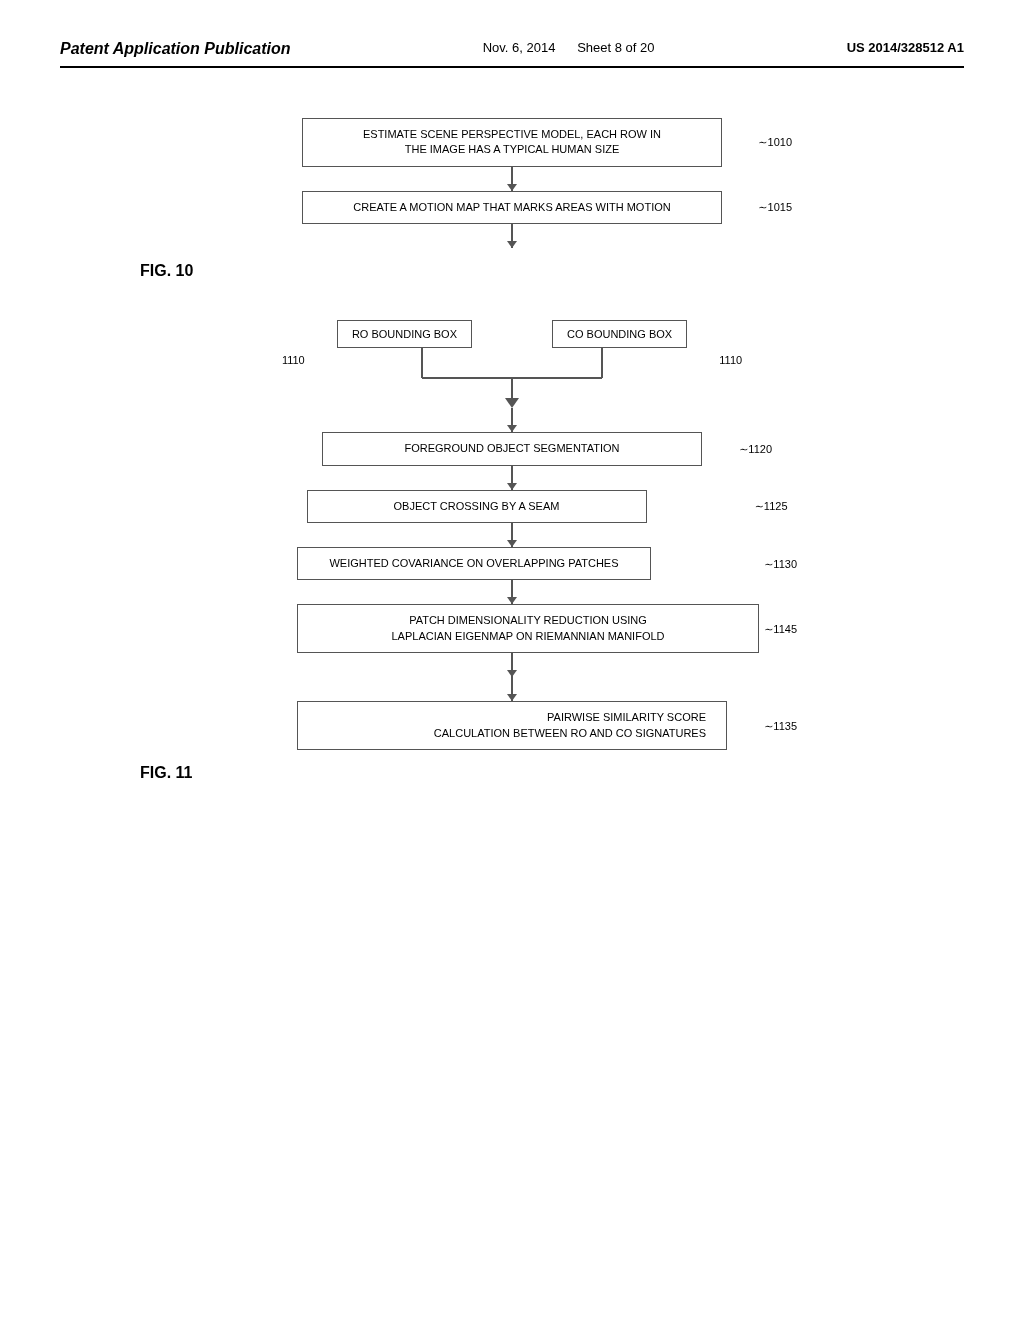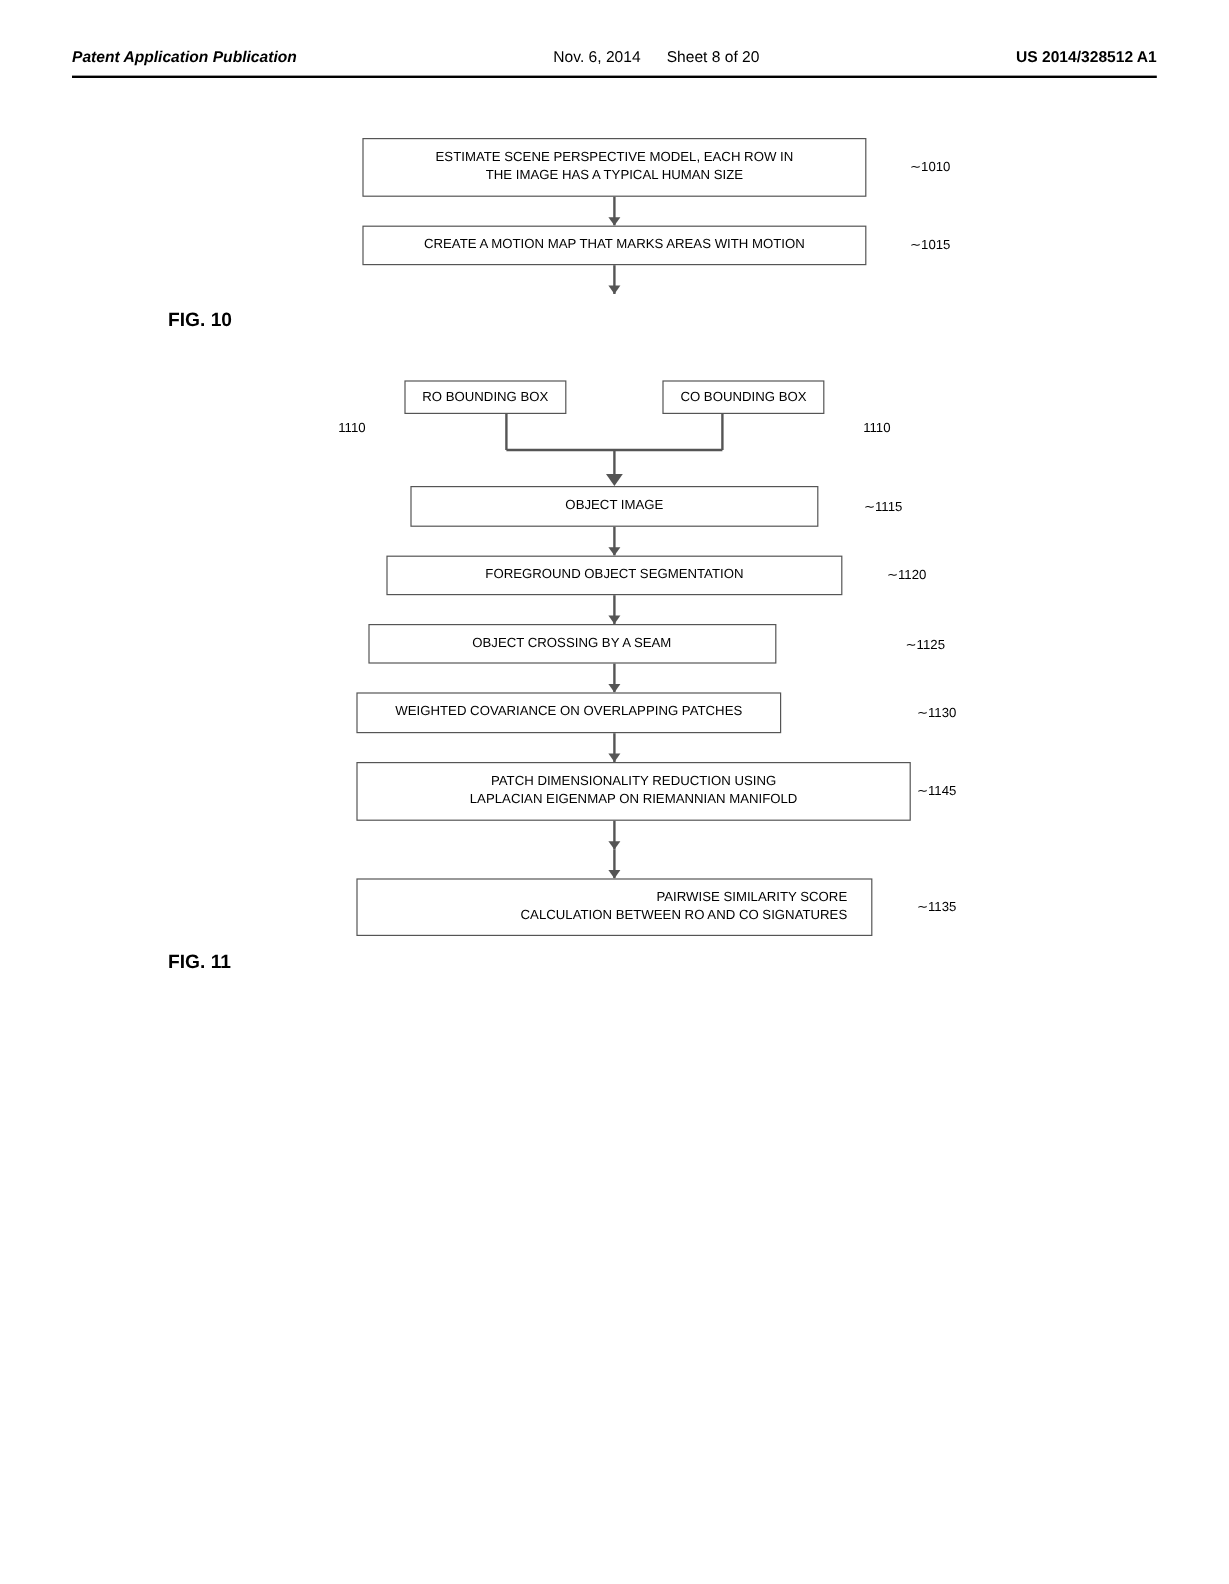--- a/index.html
+++ b/index.html
@@ -21,21 +21,21 @@
     .header {
       display: flex;
       justify-content: space-between;
       align-items: flex-start;
       border-bottom: 2px solid #000;
       padding-bottom: 8px;
       margin-bottom: 50px;
     }
     .header-left {
       font-weight: bold;
-      font-size: 13px;
+      font-size: 16px;
       font-style: italic;
     }
     .header-center {
       text-align: center;
       font-size: 13px;
     }
     .header-right {
       font-size: 13px;
       font-weight: bold;
     }
@@ -187,26 +187,20 @@
 
       <line x1="110" y1="30" x2="290" y2="30" stroke="#555" stroke-width="2"></line>
 
       <line x1="200" y1="30" x2="200" y2="53" stroke="#555" stroke-width="2"></line>
 
       <polygon points="193,50 207,50 200,60" fill="#555"></polygon>
     </svg>
 
     <div class="flow-wrap">
 
-      <div style="position:relative; width:340px;">
-        <div class="flow-box flow-box-narrow">
-          <span>OBJECT IMAGE</span>
-        </div>
-        <span class="ref-label">∼1115</span>
-      </div>
 
       <div class="flow-arrow"></div>
 
       <div style="position:relative; width:380px;">
         <div class="flow-box" style="width:380px;">
           <span>FOREGROUND OBJECT SEGMENTATION</span>
         </div>
         <span class="ref-label">∼1120</span>
       </div>
 

